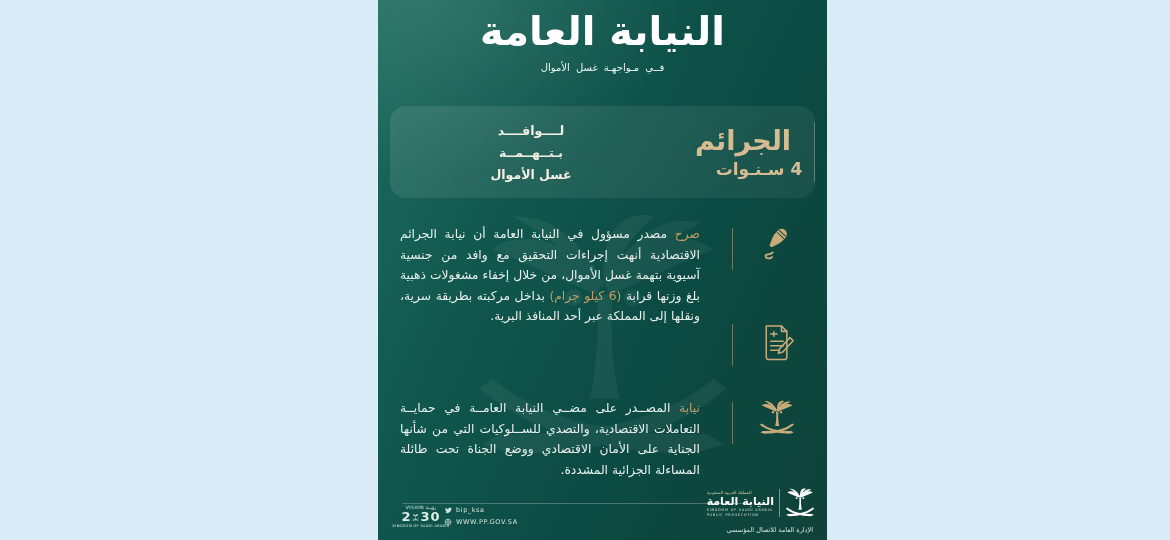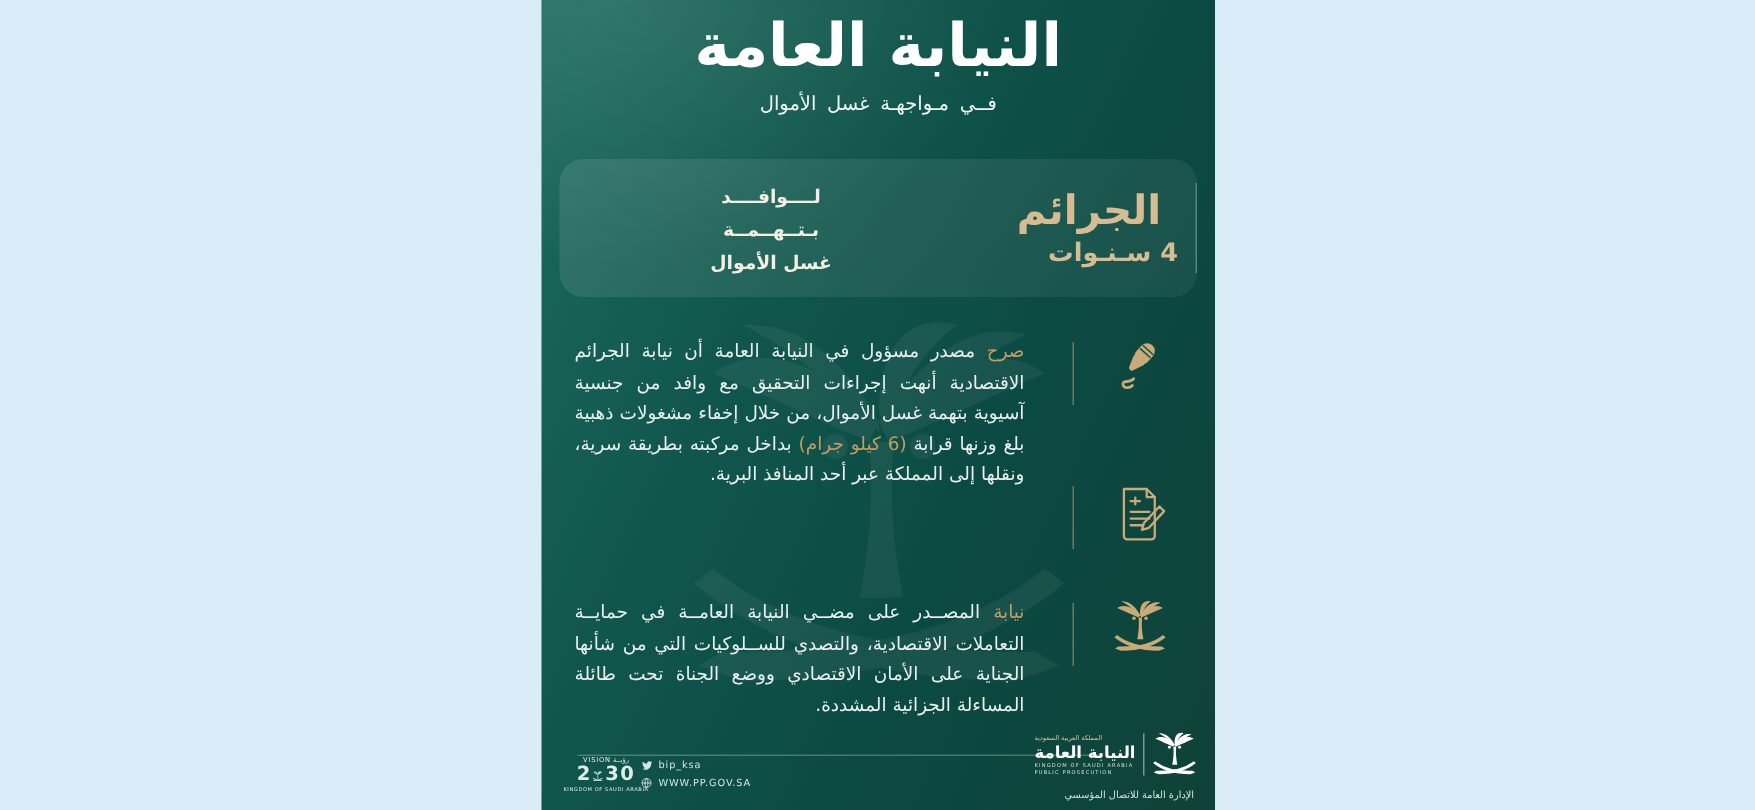--- a/index.html
+++ b/index.html
@@ -1,27 +1,27 @@
 <!DOCTYPE html>
 <html lang="ar"><head>
 <meta charset="utf-8">
 <style>
   html,body{margin:0;padding:0;width:1170px;height:540px;overflow:hidden;
     font-family:"DejaVu Sans",sans-serif;}
   body{background:#d9ecf8;position:relative;}
-  .poster{position:absolute;left:361px;top:0;width:449px;height:540px;overflow:hidden;
+  .poster{position:absolute;left:378px;top:0;width:449px;height:540px;overflow:hidden;
     background:
       radial-gradient(95% 55% at 12% 0%, rgba(255,255,255,0.10), rgba(255,255,255,0) 60%),
       linear-gradient(115deg,#1d6b5e 0%, #11574d 32%, #0b4a42 64%, #0f4239 100%);}
   .watermark{position:absolute;left:95px;top:210px;width:260px;height:260px;opacity:.05;color:#ffffff;}
   
   .title{position:absolute;top:8px;left:0;width:100%;text-align:center;direction:rtl;
     color:#ffffff;font-size:40px;font-weight:bold;letter-spacing:0;}
   .subtitle{position:absolute;top:62px;left:0;width:100%;text-align:center;direction:rtl;
-    color:#eef6f2;font-size:13px;word-spacing:3px;}
+    color:#eef6f2;font-size:10px;word-spacing:3px;}
   
   .band{position:absolute;left:12px;top:106px;width:425px;height:92px;border-radius:16px;
     background:linear-gradient(135deg,rgba(255,255,255,0.10),rgba(255,255,255,0.055));
     display:flex;direction:rtl;align-items:center;}
   .stat-col{display:flex;flex-direction:column;align-items:center;justify-content:flex-end;gap:3px;}
   .col-conf{width:162px;}
   .col-prison{width:142px;}
   .col-expat{flex:1;}
   .stat-title{color:#d5bc92;font-size:27px;font-weight:bold;direction:rtl;line-height:30px;}
   .stat-value{color:#d5bc92;font-size:17px;font-weight:bold;direction:rtl;margin-left:32px;}

